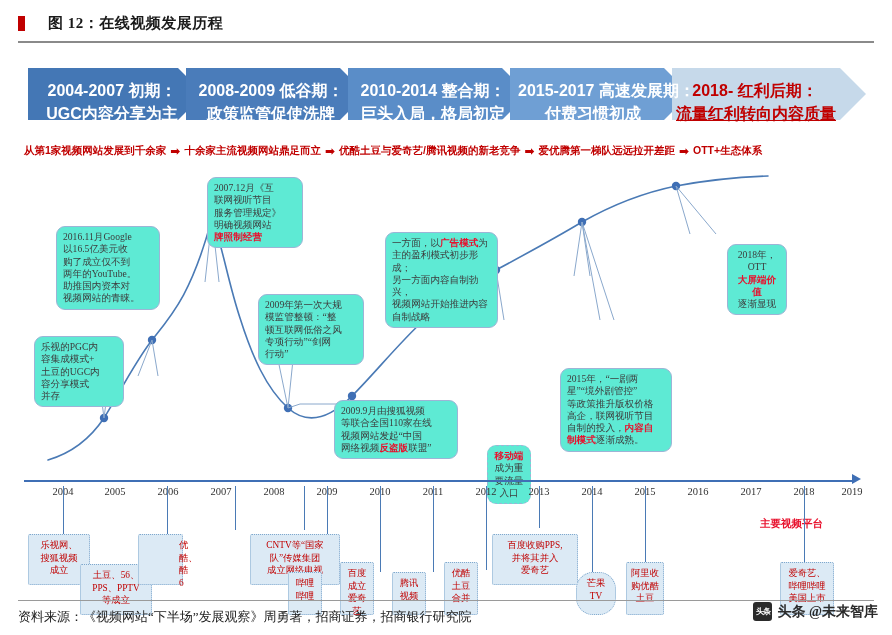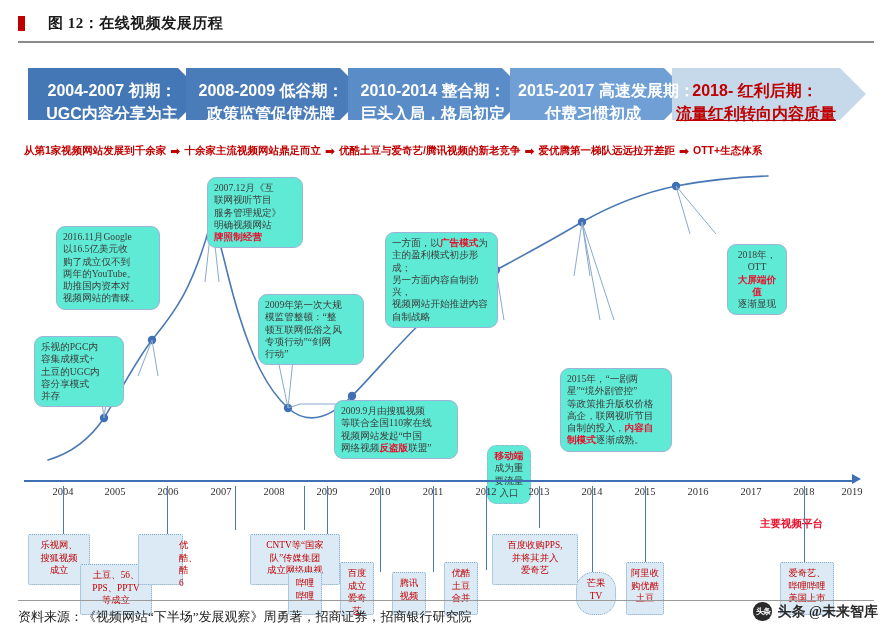--- a/index.html
+++ b/index.html
@@ -58,21 +58,21 @@
   .stem{position:absolute;width:1px;background:#4a7ab5;}
 
   .platform-label{position:absolute;font-size:10.5px;font-weight:bold;color:#e8112d;white-space:nowrap;}
 
   
   .foot-rule{position:absolute;left:18px;top:600px;width:856px;height:1.4px;background:#9a9a9a;}
   .foot-text{position:absolute;left:18px;top:608px;font-family:"Liberation Serif","DejaVu Serif",serif;
     font-size:13px;color:#222;white-space:nowrap;}
 
   .wm{position:absolute;right:14px;top:602px;display:flex;align-items:center;gap:5px;}
-  .wm-logo{width:19px;height:19px;border-radius:9px;background:#2b2b2b;color:#fff;font-size:8px;
+  .wm-logo{width:19px;height:19px;border-radius:3px;background:#2b2b2b;color:#fff;font-size:8px;
     display:flex;align-items:center;justify-content:center;font-weight:bold;letter-spacing:-1px;}
   .wm-text{font-size:14px;font-weight:bold;color:#2b2b2b;font-family:"Liberation Serif","DejaVu Serif",serif;}
 </style>
 </head>
 <body>
 
 <div class="page">
 
   <div class="title-row">
     <span class="title-marker"></span>

